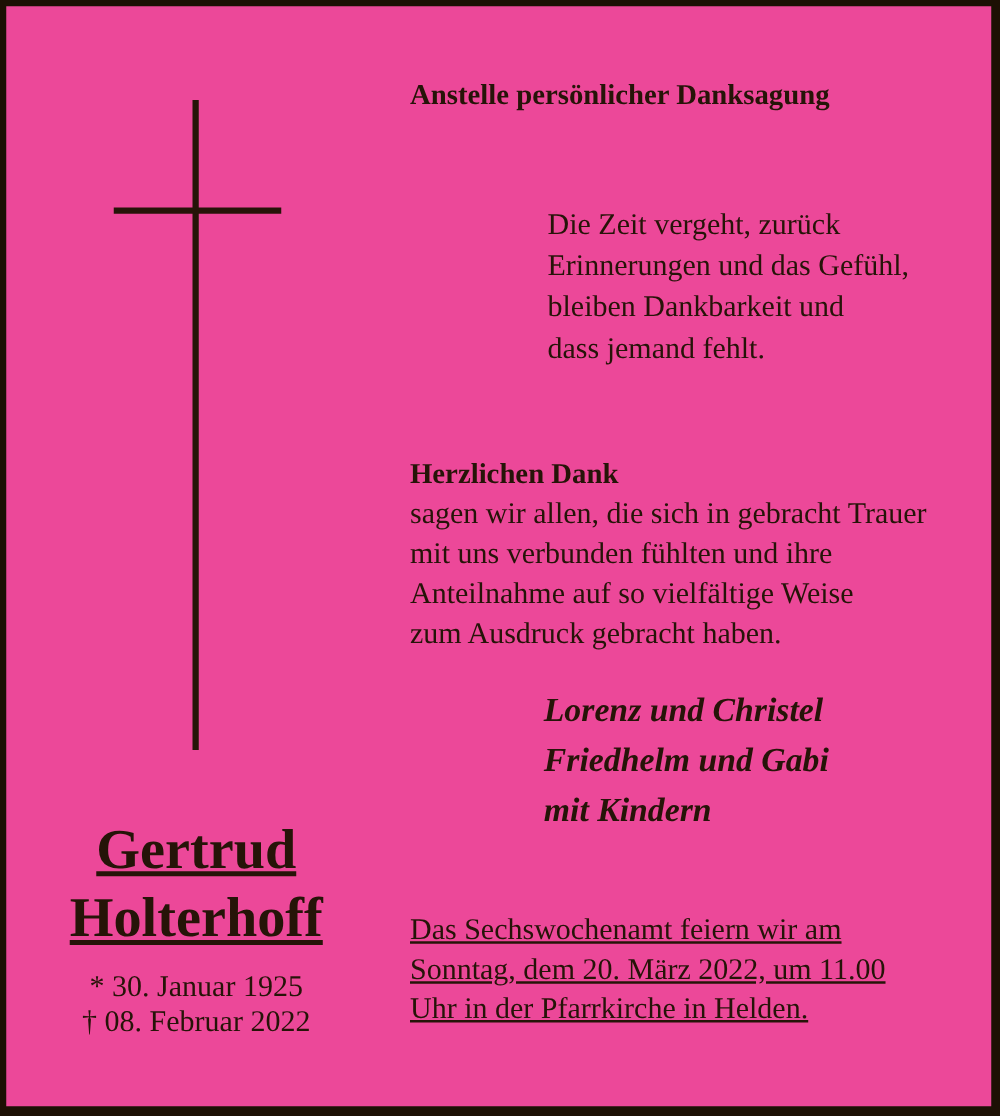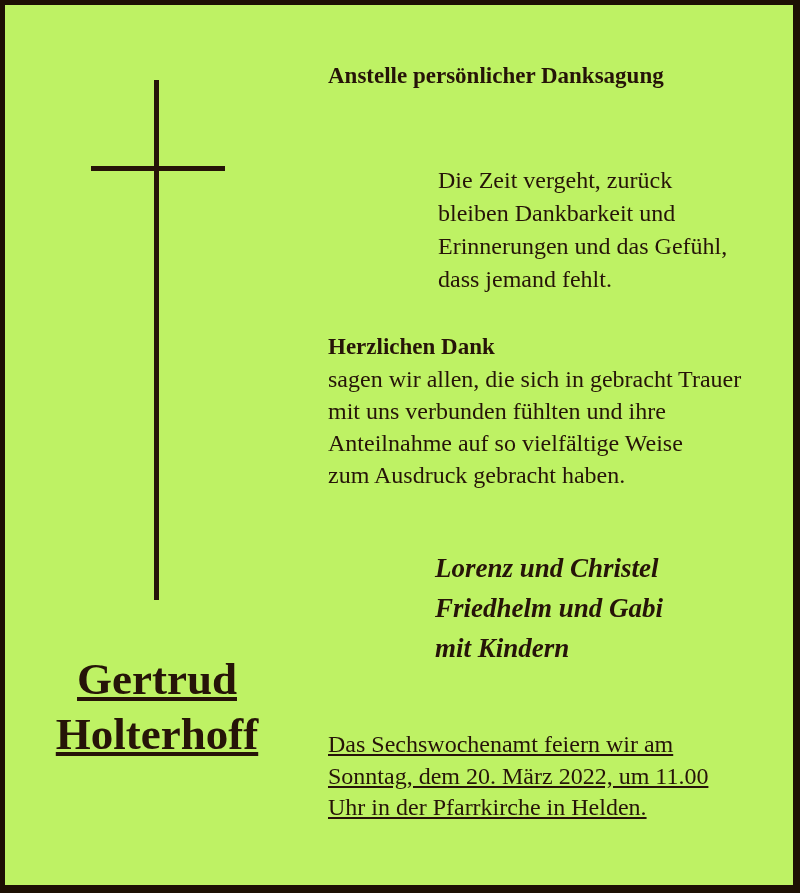--- a/index.html
+++ b/index.html
@@ -4,21 +4,21 @@
 <style>
   html, body {
     margin: 0;
     padding: 0;
     background: #ffffff;
   }
   .notice {
     position: relative;
     width: 800px;
     height: 893px;
-    background: #bef264;
+    background: #ec4899;
     font-family: "Liberation Serif", "DejaVu Serif", serif;
     color: #261408;
     overflow: hidden;
   }
   .frame {
     position: absolute;
     inset: 0;
     border-style: solid;
     border-color: #1d1004;
     border-width: 5px 7px 8px 5px;
@@ -54,21 +54,21 @@
     position: absolute;
     left: 438px;
     top: 164px;
     font-size: 24px;
     line-height: 33px;
     white-space: nowrap;
   }
   .thanks-block {
     position: absolute;
     left: 328px;
-    top: 331px;
+    top: 363px;
     font-size: 24px;
     line-height: 32px;
     white-space: nowrap;
   }
   .thanks-block .thanks-heading {
     font-weight: bold;
     font-size: 23px;
   }
   .family-block {
     position: absolute;
@@ -117,22 +117,22 @@
 
   <div>
     <div class="cross-v"></div>
     <div class="cross-h"></div>
   </div>
 
   <div class="header-line">Anstelle persönlicher Danksagung</div>
 
   <div class="quote-block">
     <div>Die Zeit vergeht, zurück</div>
+    <div>Erinnerungen und das Gefühl,</div>
     <div>bleiben Dankbarkeit und</div>
-    <div>Erinnerungen und das Gefühl,</div>
     <div>dass jemand fehlt.</div>
   </div>
 
   <div class="thanks-block">
     <div class="thanks-heading">Herzlichen Dank</div>
     <div>sagen wir allen, die sich in gebracht Trauer</div>
     <div>mit uns verbunden fühlten und ihre</div>
     <div>Anteilnahme auf so vielfältige Weise</div>
     <div>zum Ausdruck gebracht haben.</div>
   </div>
@@ -141,20 +141,24 @@
     <div>Lorenz und Christel</div>
     <div>Friedhelm und Gabi</div>
     <div>mit Kindern</div>
   </div>
 
   <div class="deceased-block">
     <div class="deceased-name">
       <div>Gertrud</div>
       <div>Holterhoff</div>
     </div>
+    <div class="deceased-dates">
+      <div>* 30. Januar 1925</div>
+      <div>† 08. Februar 2022</div>
+    </div>
   </div>
 
   <div class="service-block">
     <div>Das Sechswochenamt feiern wir am</div>
     <div>Sonntag, dem 20. März 2022, um 11.00</div>
     <div>Uhr in der Pfarrkirche in Helden.</div>
   </div>
 
 </div>
 

